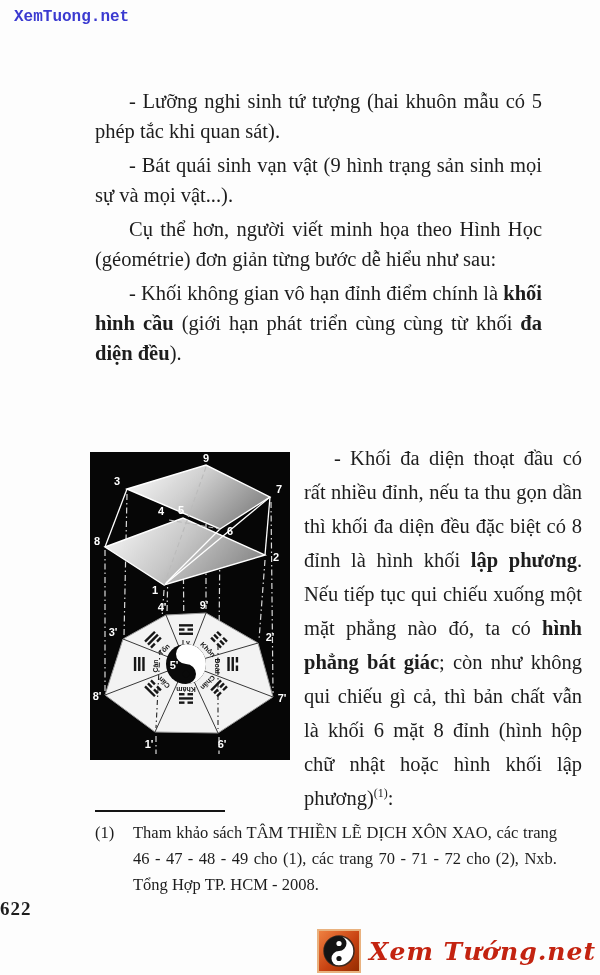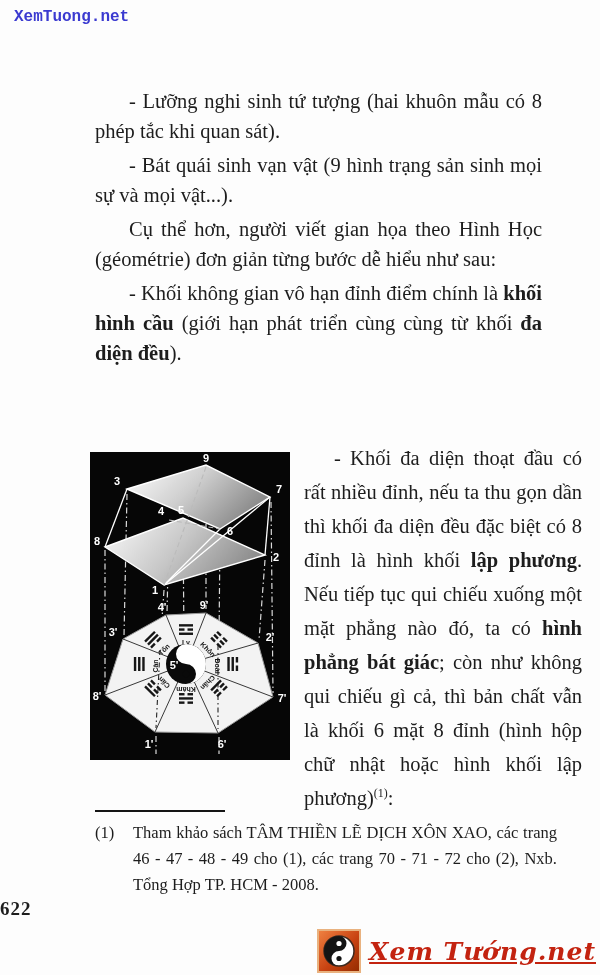--- a/index.html
+++ b/index.html
@@ -43,36 +43,35 @@
   .logo-square{
     width:44px;height:44px;box-sizing:border-box;flex:none;
     background:linear-gradient(135deg,#ef8040 0%,#c84312 55%,#952c00 100%);
     border:2px solid #e9b27f;
     display:flex;align-items:center;justify-content:center;
   }
   .logo-script{
     font-family:"DejaVu Serif",serif;font-style:italic;font-weight:bold;
     font-size:25px;color:#c32310;margin-left:8px;letter-spacing:1px;
     white-space:nowrap;
-    text-decoration:underline;
   }
   
   .vlabel{fill:#ffffff;font:bold 11px "Liberation Sans",sans-serif;text-anchor:middle;}
   .sector-name{fill:#161616;font:bold 7px "Liberation Sans",sans-serif;}
   .trig rect{fill:#161616;}
 </style>
 </head>
 <body>
 
 <div class="watermark">XemTuong.net</div>
 
 <div class="content">
-  <p class="para">- Lưỡng nghi sinh tứ tượng (hai khuôn mẫu có 8 phép tắc khi quan sát).</p>
+  <p class="para">- Lưỡng nghi sinh tứ tượng (hai khuôn mẫu có 5 phép tắc khi quan sát).</p>
   <p class="para">- Bát quái sinh vạn vật (9 hình trạng sản sinh mọi sự và mọi vật...).</p>
-  <p class="para">Cụ thể hơn, người viết gian họa theo Hình Học (géométrie) đơn giản từng bước dễ hiểu như sau:</p>
+  <p class="para">Cụ thể hơn, người viết minh họa theo Hình Học (géométrie) đơn giản từng bước dễ hiểu như sau:</p>
   <p class="para"><span>- Khối không gian vô hạn đỉnh điểm chính là </span><b>khối hình cầu</b><span> (giới hạn phát triển cùng cùng từ khối </span><b>đa diện đều</b><span>).</span></p>
 </div>
 
 <div class="figrow">
   <div class="figure">
     <svg width="200" height="308" viewBox="0 0 200 308">
       <defs>
         <linearGradient id="g1" x1="0" y1="0" x2="1" y2="0.45">
           <stop offset="0" stop-color="#ffffff"></stop>
           <stop offset="0.5" stop-color="#cfcfcf"></stop>

